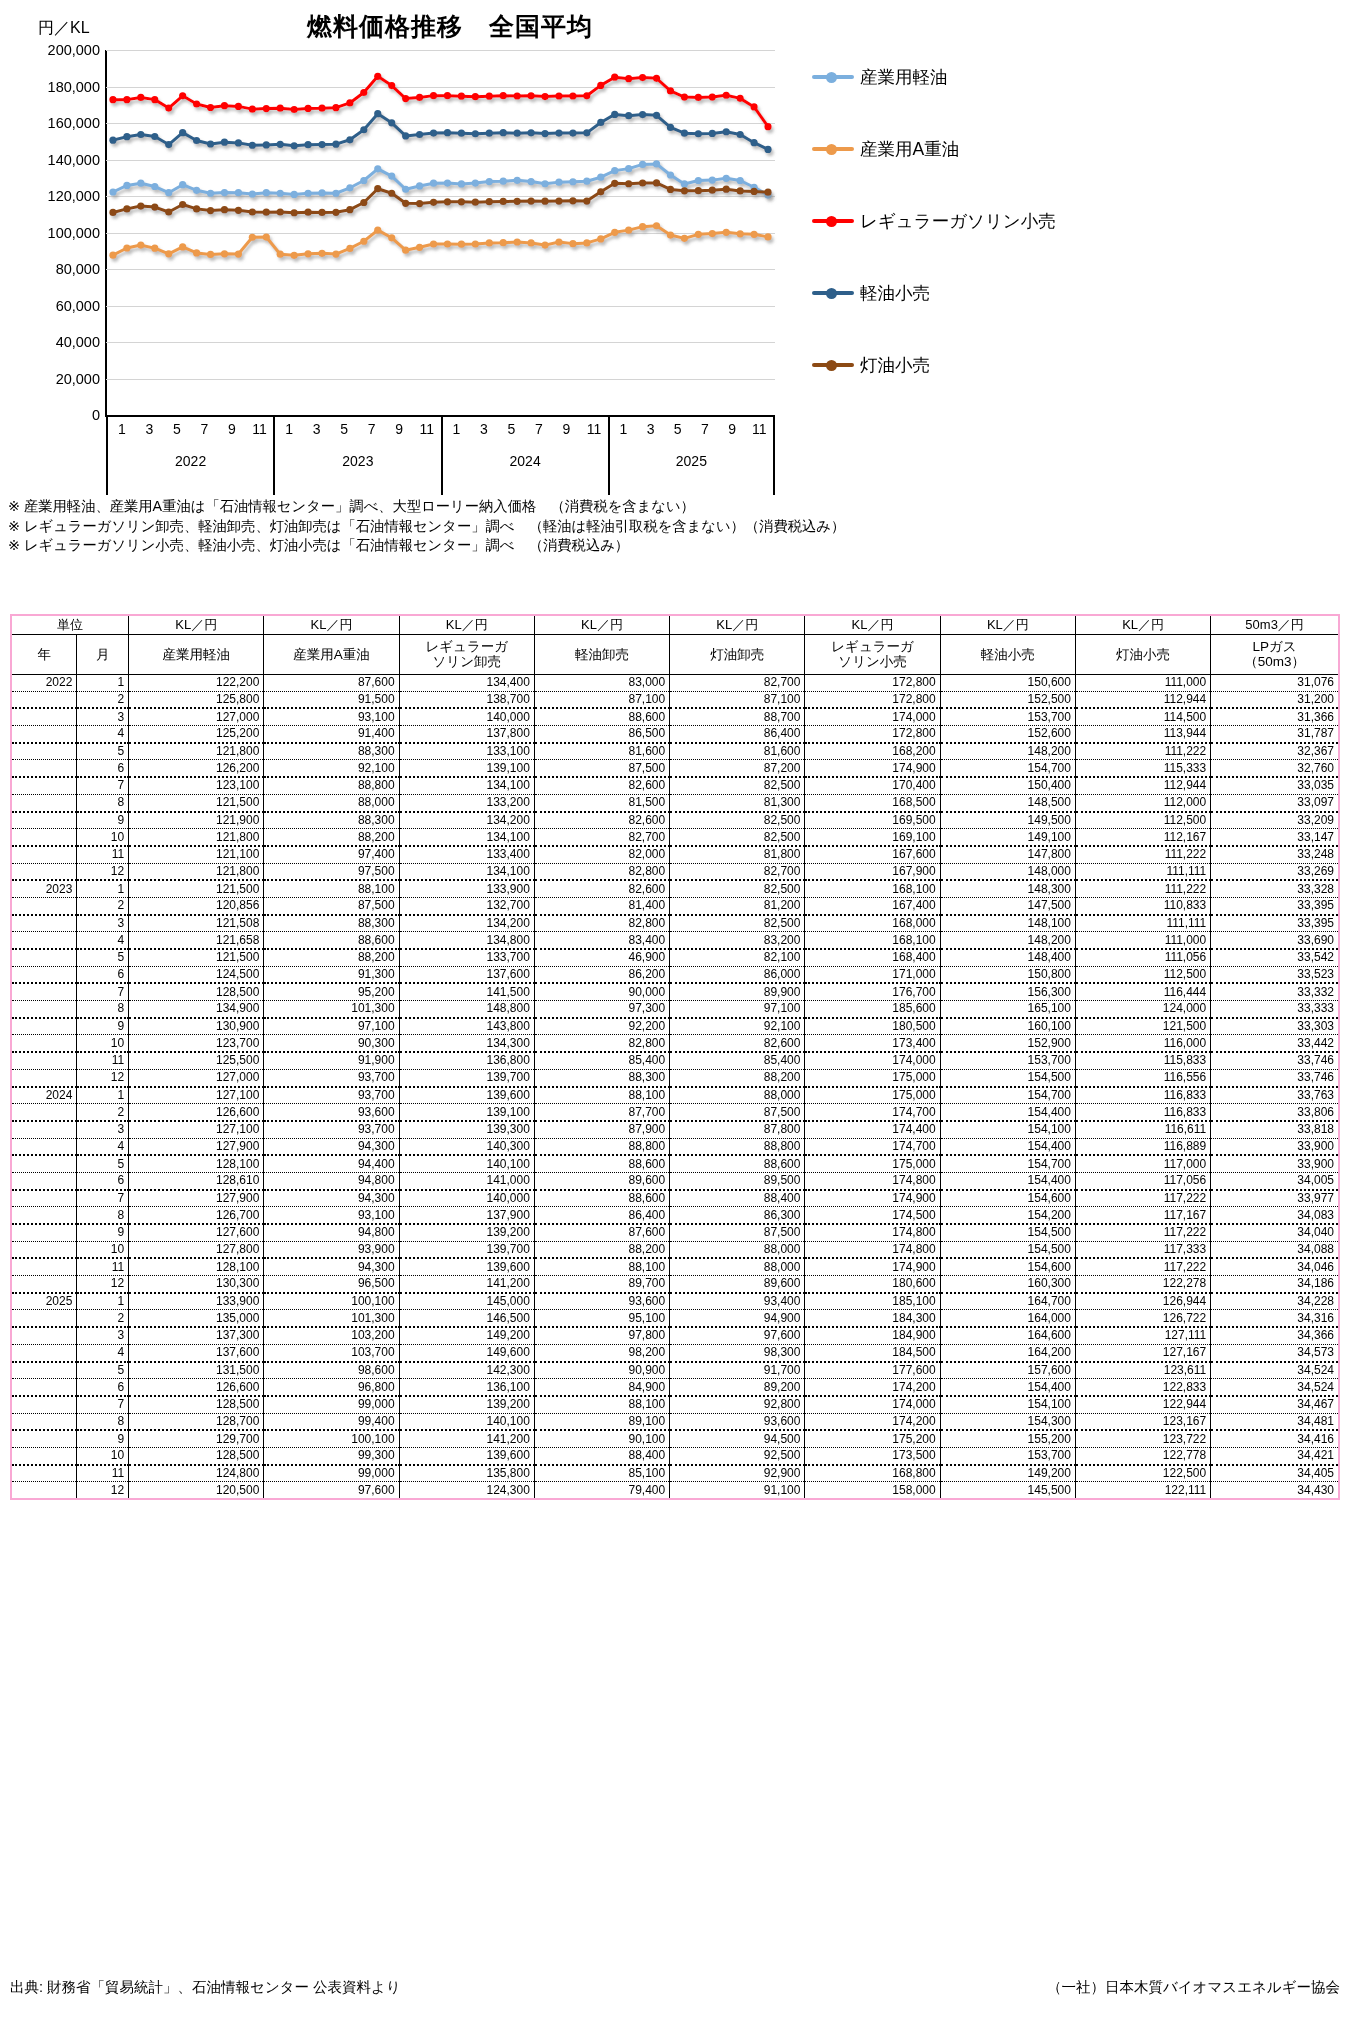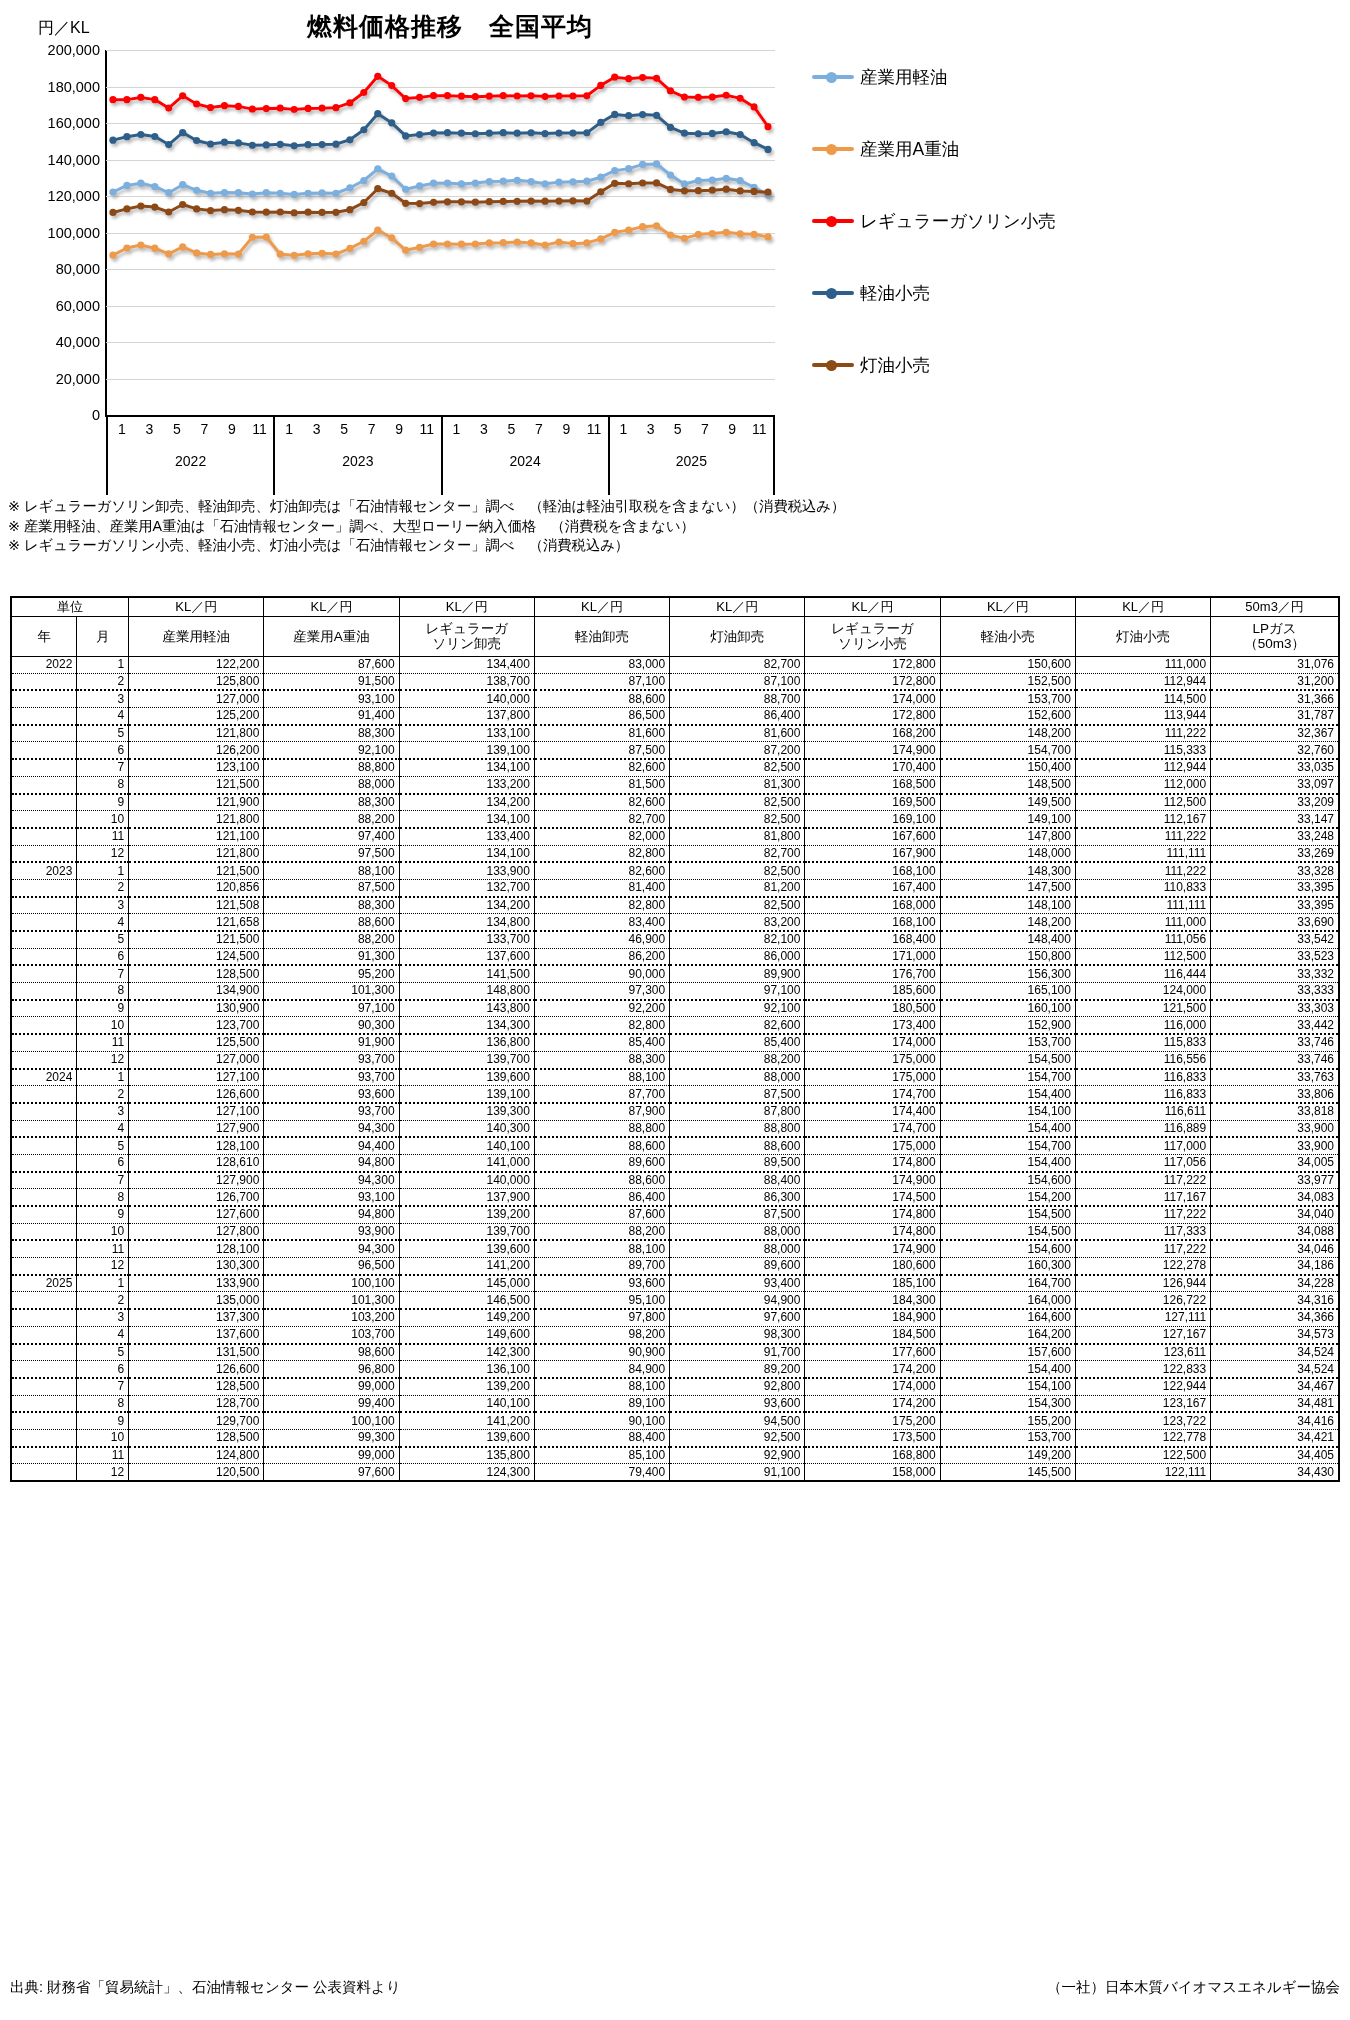--- a/index.html
+++ b/index.html
@@ -175,21 +175,22 @@
   
   #table-wrap {
     position: absolute;
     left: 10px; top: 596px;
     width: 1330px;
   }
   table.data {
     border-collapse: collapse;
     width: 1330px;
     table-layout: fixed;
-    border: 2px solid #000000;
+    border: 2px solid #f9a8d4;
+    margin-top: 18px;
   }
   table.data th, table.data td {
     border-right: 1.5px solid #000;
     font-size: 12px;
     color: #000;
     padding: 0 4px;
     height: 17.2px;
     line-height: 15px;
     background: #fff;
   }
@@ -616,22 +617,22 @@
           <span class="legend-swatch">
             <i class="bar" style="background: rgb(140, 74, 20);"></i>
             <i class="dot" style="background: rgb(140, 74, 20);"></i>
           </span>
           <span class="legend-label">灯油小売</span>
         </div>
       </div>
   </div>
 
   <div id="notes">
+      <div class="note">※ 産業用軽油、産業用A重油は「石油情報センター」調べ、大型ローリー納入価格　（消費税を含まない）</div>
       <div class="note">※ レギュラーガソリン卸売、軽油卸売、灯油卸売は「石油情報センター」調べ　（軽油は軽油引取税を含まない）（消費税込み）</div>
-      <div class="note">※ 産業用軽油、産業用A重油は「石油情報センター」調べ、大型ローリー納入価格　（消費税を含まない）</div>
       <div class="note">※ レギュラーガソリン小売、軽油小売、灯油小売は「石油情報センター」調べ　（消費税込み）</div>
     </div>
 
   <div id="table-wrap">
     <table class="data">
       <colgroup>
         <col class="w-year">
           <col class="w-month">
         <col class="w-data">
           <col class="w-data">

